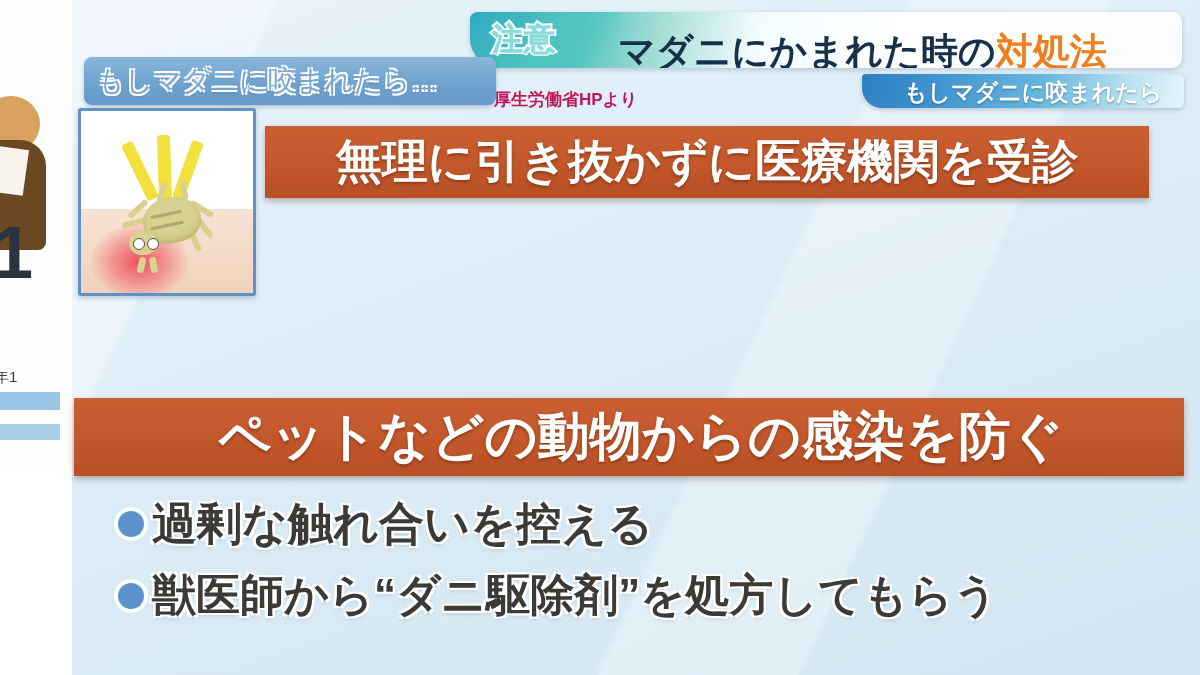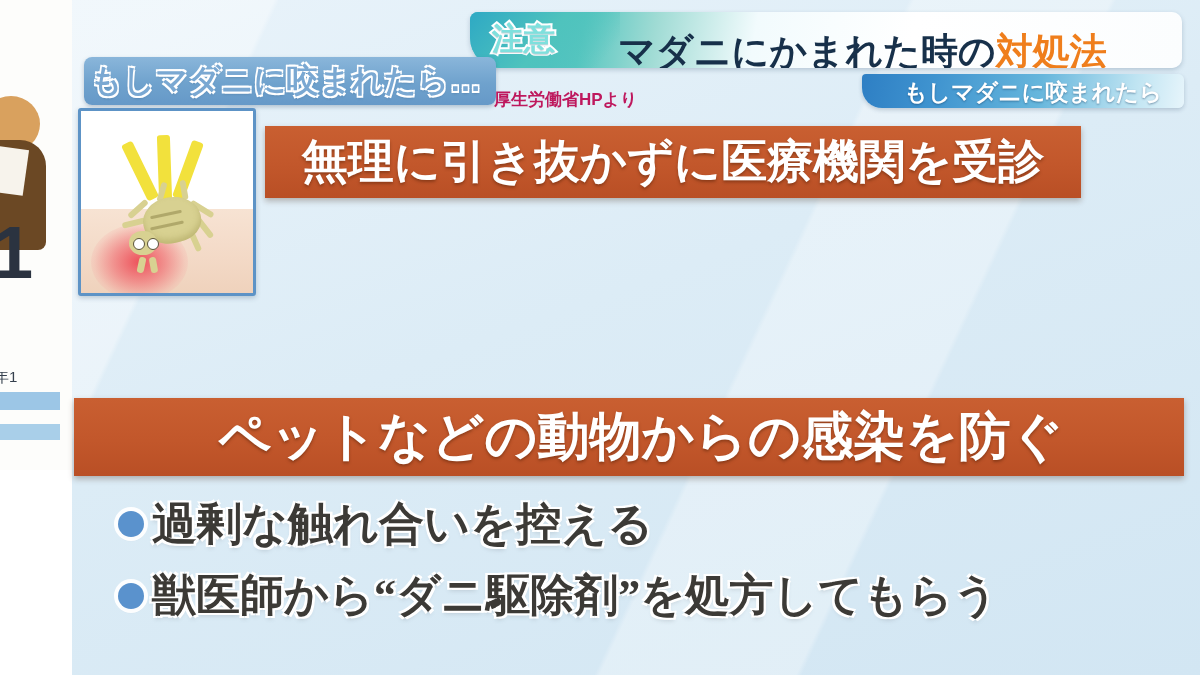--- a/index.html
+++ b/index.html
@@ -100,22 +100,22 @@
 
   
   .label-box {
     position:absolute;
     background:linear-gradient(180deg,#8ab6da 0%, #6fa2cd 55%, #6699c8 100%);
     border-radius:8px;
     box-shadow:0 2px 4px rgba(40,70,100,.28);
     display:flex; align-items:center;
   }
   .label-box span {
-    font-size:32px; font-weight:bold; color:#ffffff;
-    padding:0 6px; white-space:nowrap;
+    font-size:28px; font-weight:normal; color:#ffffff;
+    padding:0 12px; white-space:nowrap;
     text-shadow:-1.6px -1.6px 0 #fff, 1.6px -1.6px 0 #fff, -1.6px 1.6px 0 #fff, 1.6px 1.6px 0 #fff,
                  0 2px 3px rgba(20,50,80,.35);
     color:#7aa8d2;
   }
   #label-if-bitten { left:84px; top:57px; width:412px; height:48px; }
   #label-prevent   { left:84px; top:328px; width:412px; height:48px; }
 
   
   .credit {
     position:absolute; left:494px; top:88px;
@@ -185,21 +185,21 @@
     position:absolute;
     background:linear-gradient(180deg,#c95f31 0%, #c2572b 55%, #b94f25 100%);
     box-shadow:0 3px 6px rgba(60,30,10,.3);
     display:flex; align-items:center; justify-content:center;
   }
   .orange-bar span {
     font-size:46px; font-weight:bold; color:#ffffff; white-space:nowrap;
     letter-spacing:0px;
     text-shadow:0 2px 3px rgba(90,35,10,.5);
   }
-  #bar-seek-care { left:265px; top:126px; width:816px; height:72px;align-items:center; }
+  #bar-seek-care { left:265px; top:126px; width:884px; height:72px;align-items:center; }
   #bar-prevent-pets { left:74px; top:398px; width:1110px; height:78px;padding-left:24px; }
   #bar-prevent-pets span { font-size:52px; }
 
   
   .orange-outline-line {
     position:absolute; left:265px; top:222px; width:920px; height:64px;
     display:flex; align-items:center; justify-content:center;
   }
   .orange-outline-line span {
     font-size:46px; font-weight:bold; white-space:nowrap;
@@ -218,21 +218,21 @@
     width:26px; height:26px; border-radius:50%;
     background:#5a92cd;
     box-shadow:0 0 0 4px rgba(255,255,255,.95), 0 2px 3px rgba(40,70,100,.3);
     flex:none;
   }
   .bullet-text {
     font-size:45px; font-weight:bold; color:#3c3a36; white-space:nowrap;
     text-shadow:-2.4px -2.4px 0 #fff, 2.4px -2.4px 0 #fff, -2.4px 2.4px 0 #fff, 2.4px 2.4px 0 #fff,
                  0 3px 4px rgba(120,130,140,.3);
   }
-  #bullet-2 .bullet-text { font-size:44px;font-family:Liberation Serif, serif; }
+  #bullet-2 .bullet-text { font-size:44px; }
 </style>
 </head>
 <body>
 
 <div id="stage">
 
   <div class="bg-left">
     <div class="bg-person-head"></div>
     <div class="bg-person-body"></div>
     <div class="bg-person-collar"></div>

